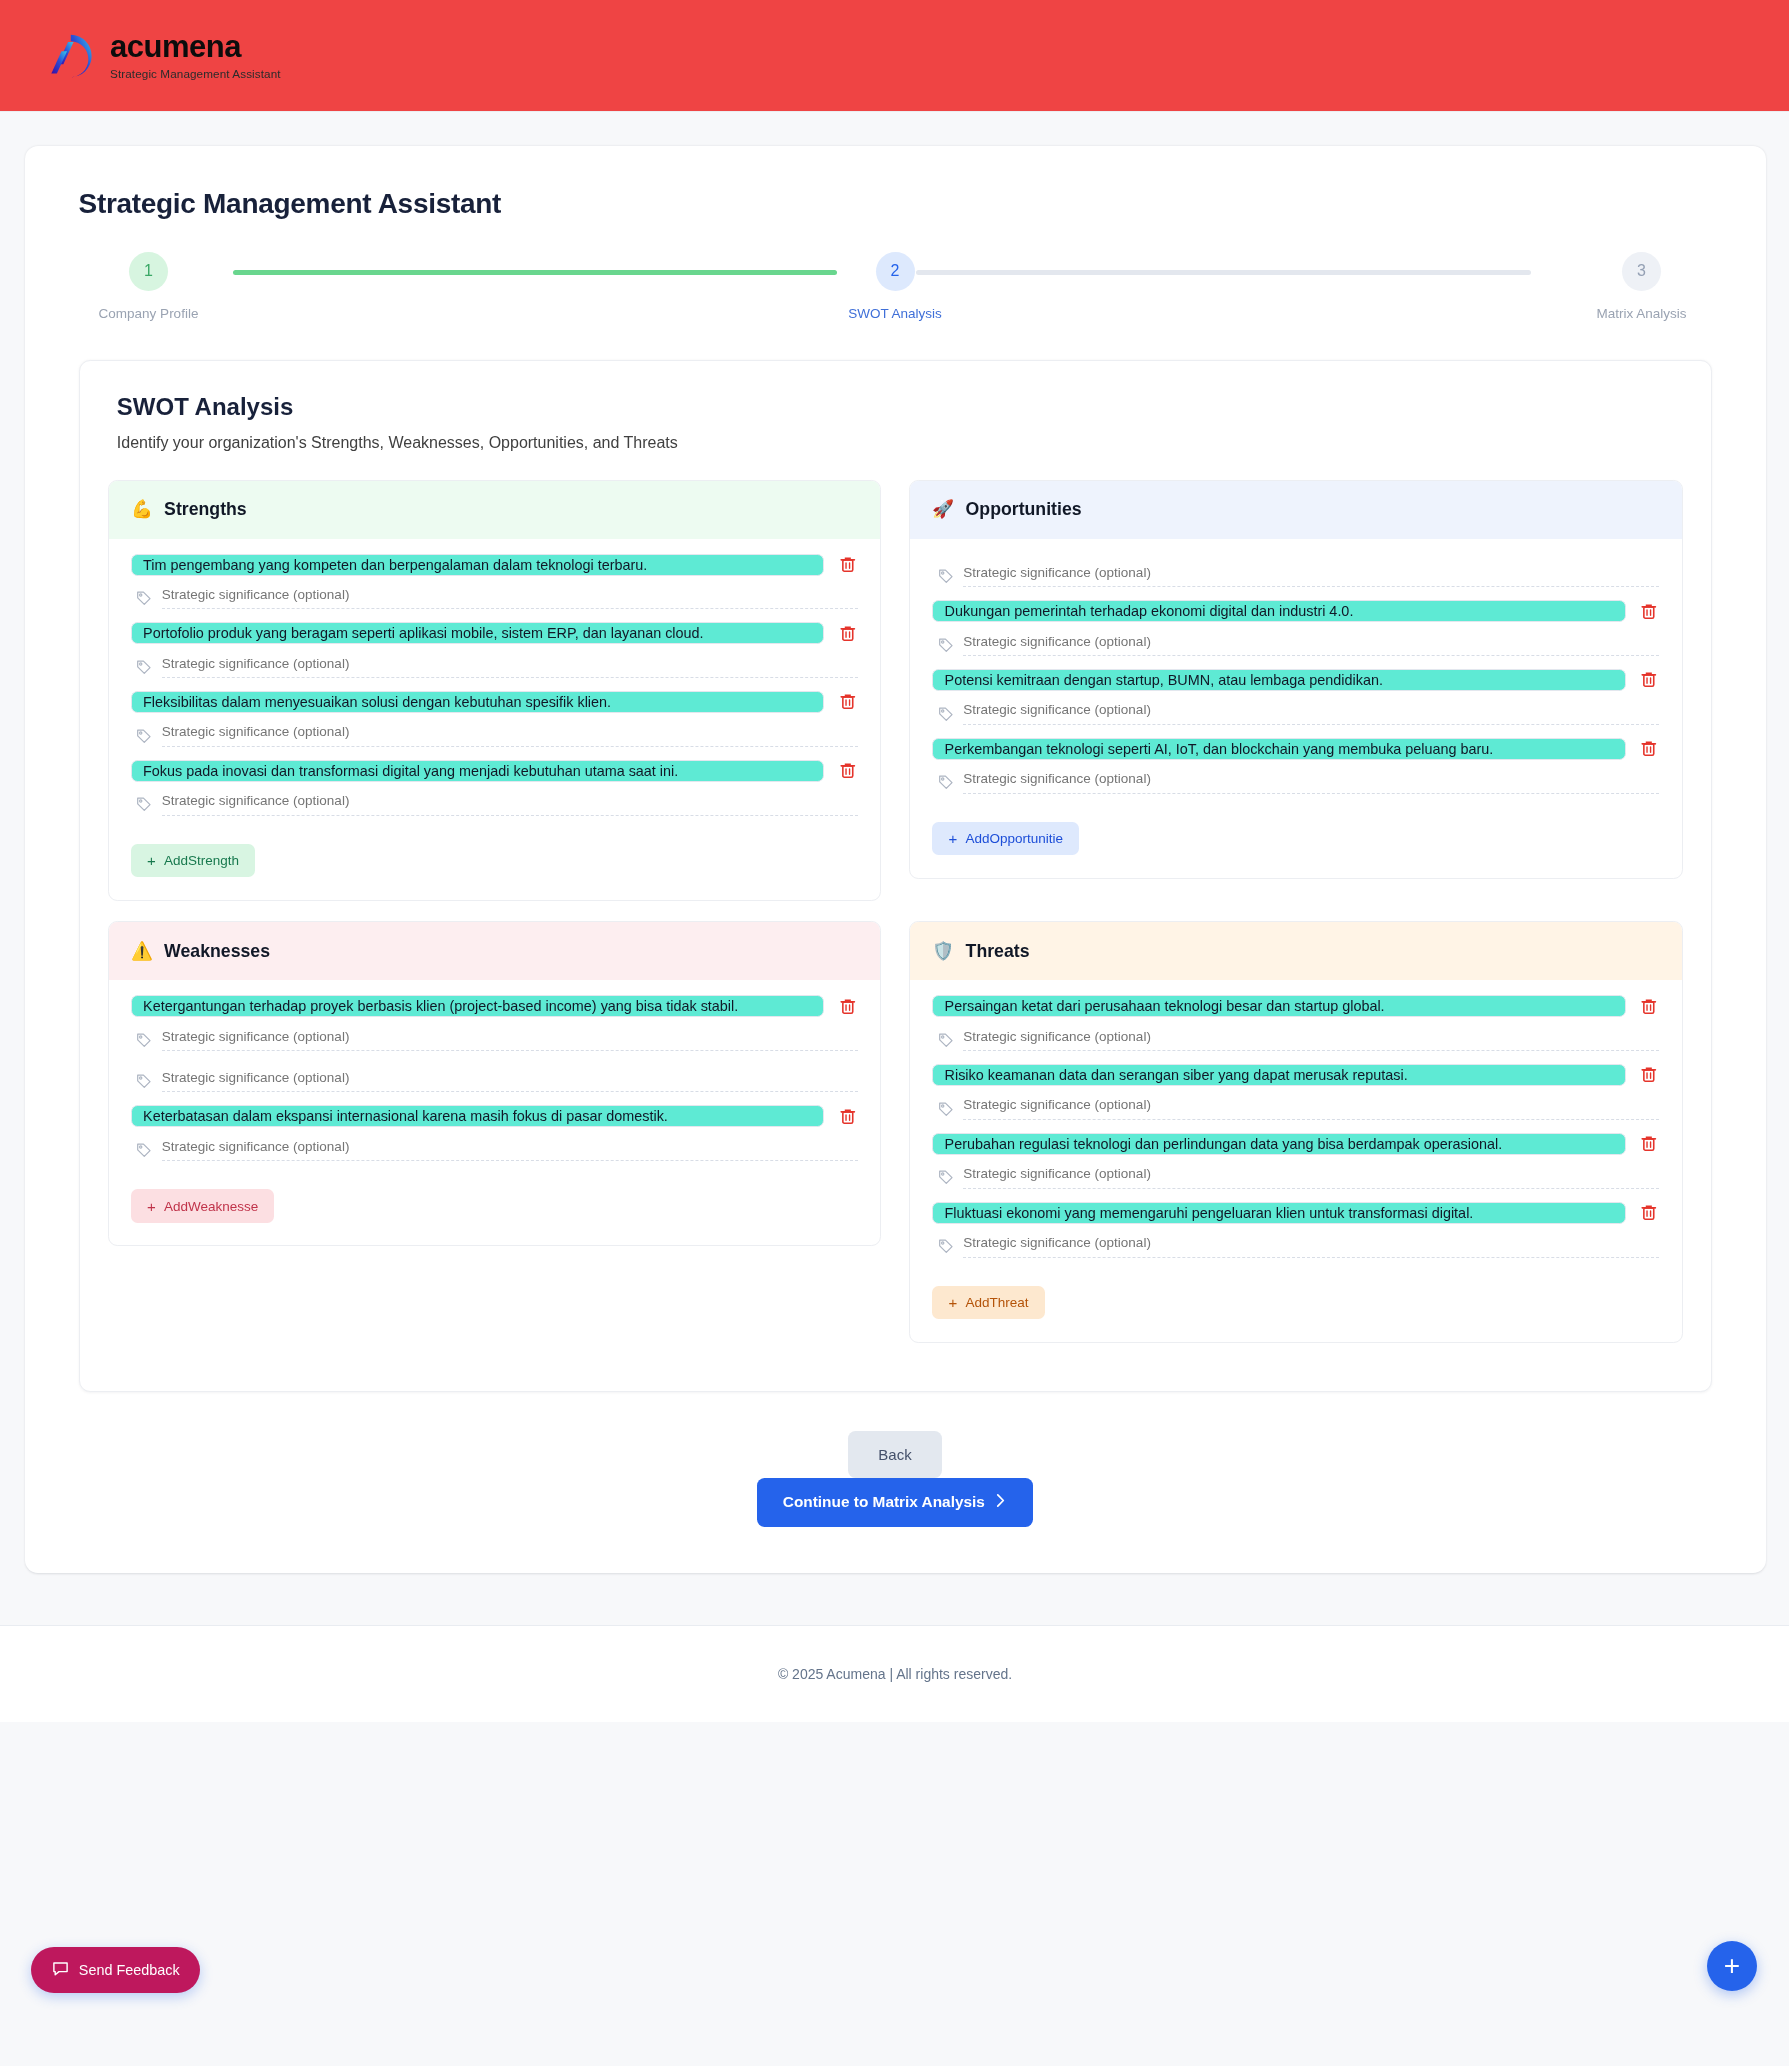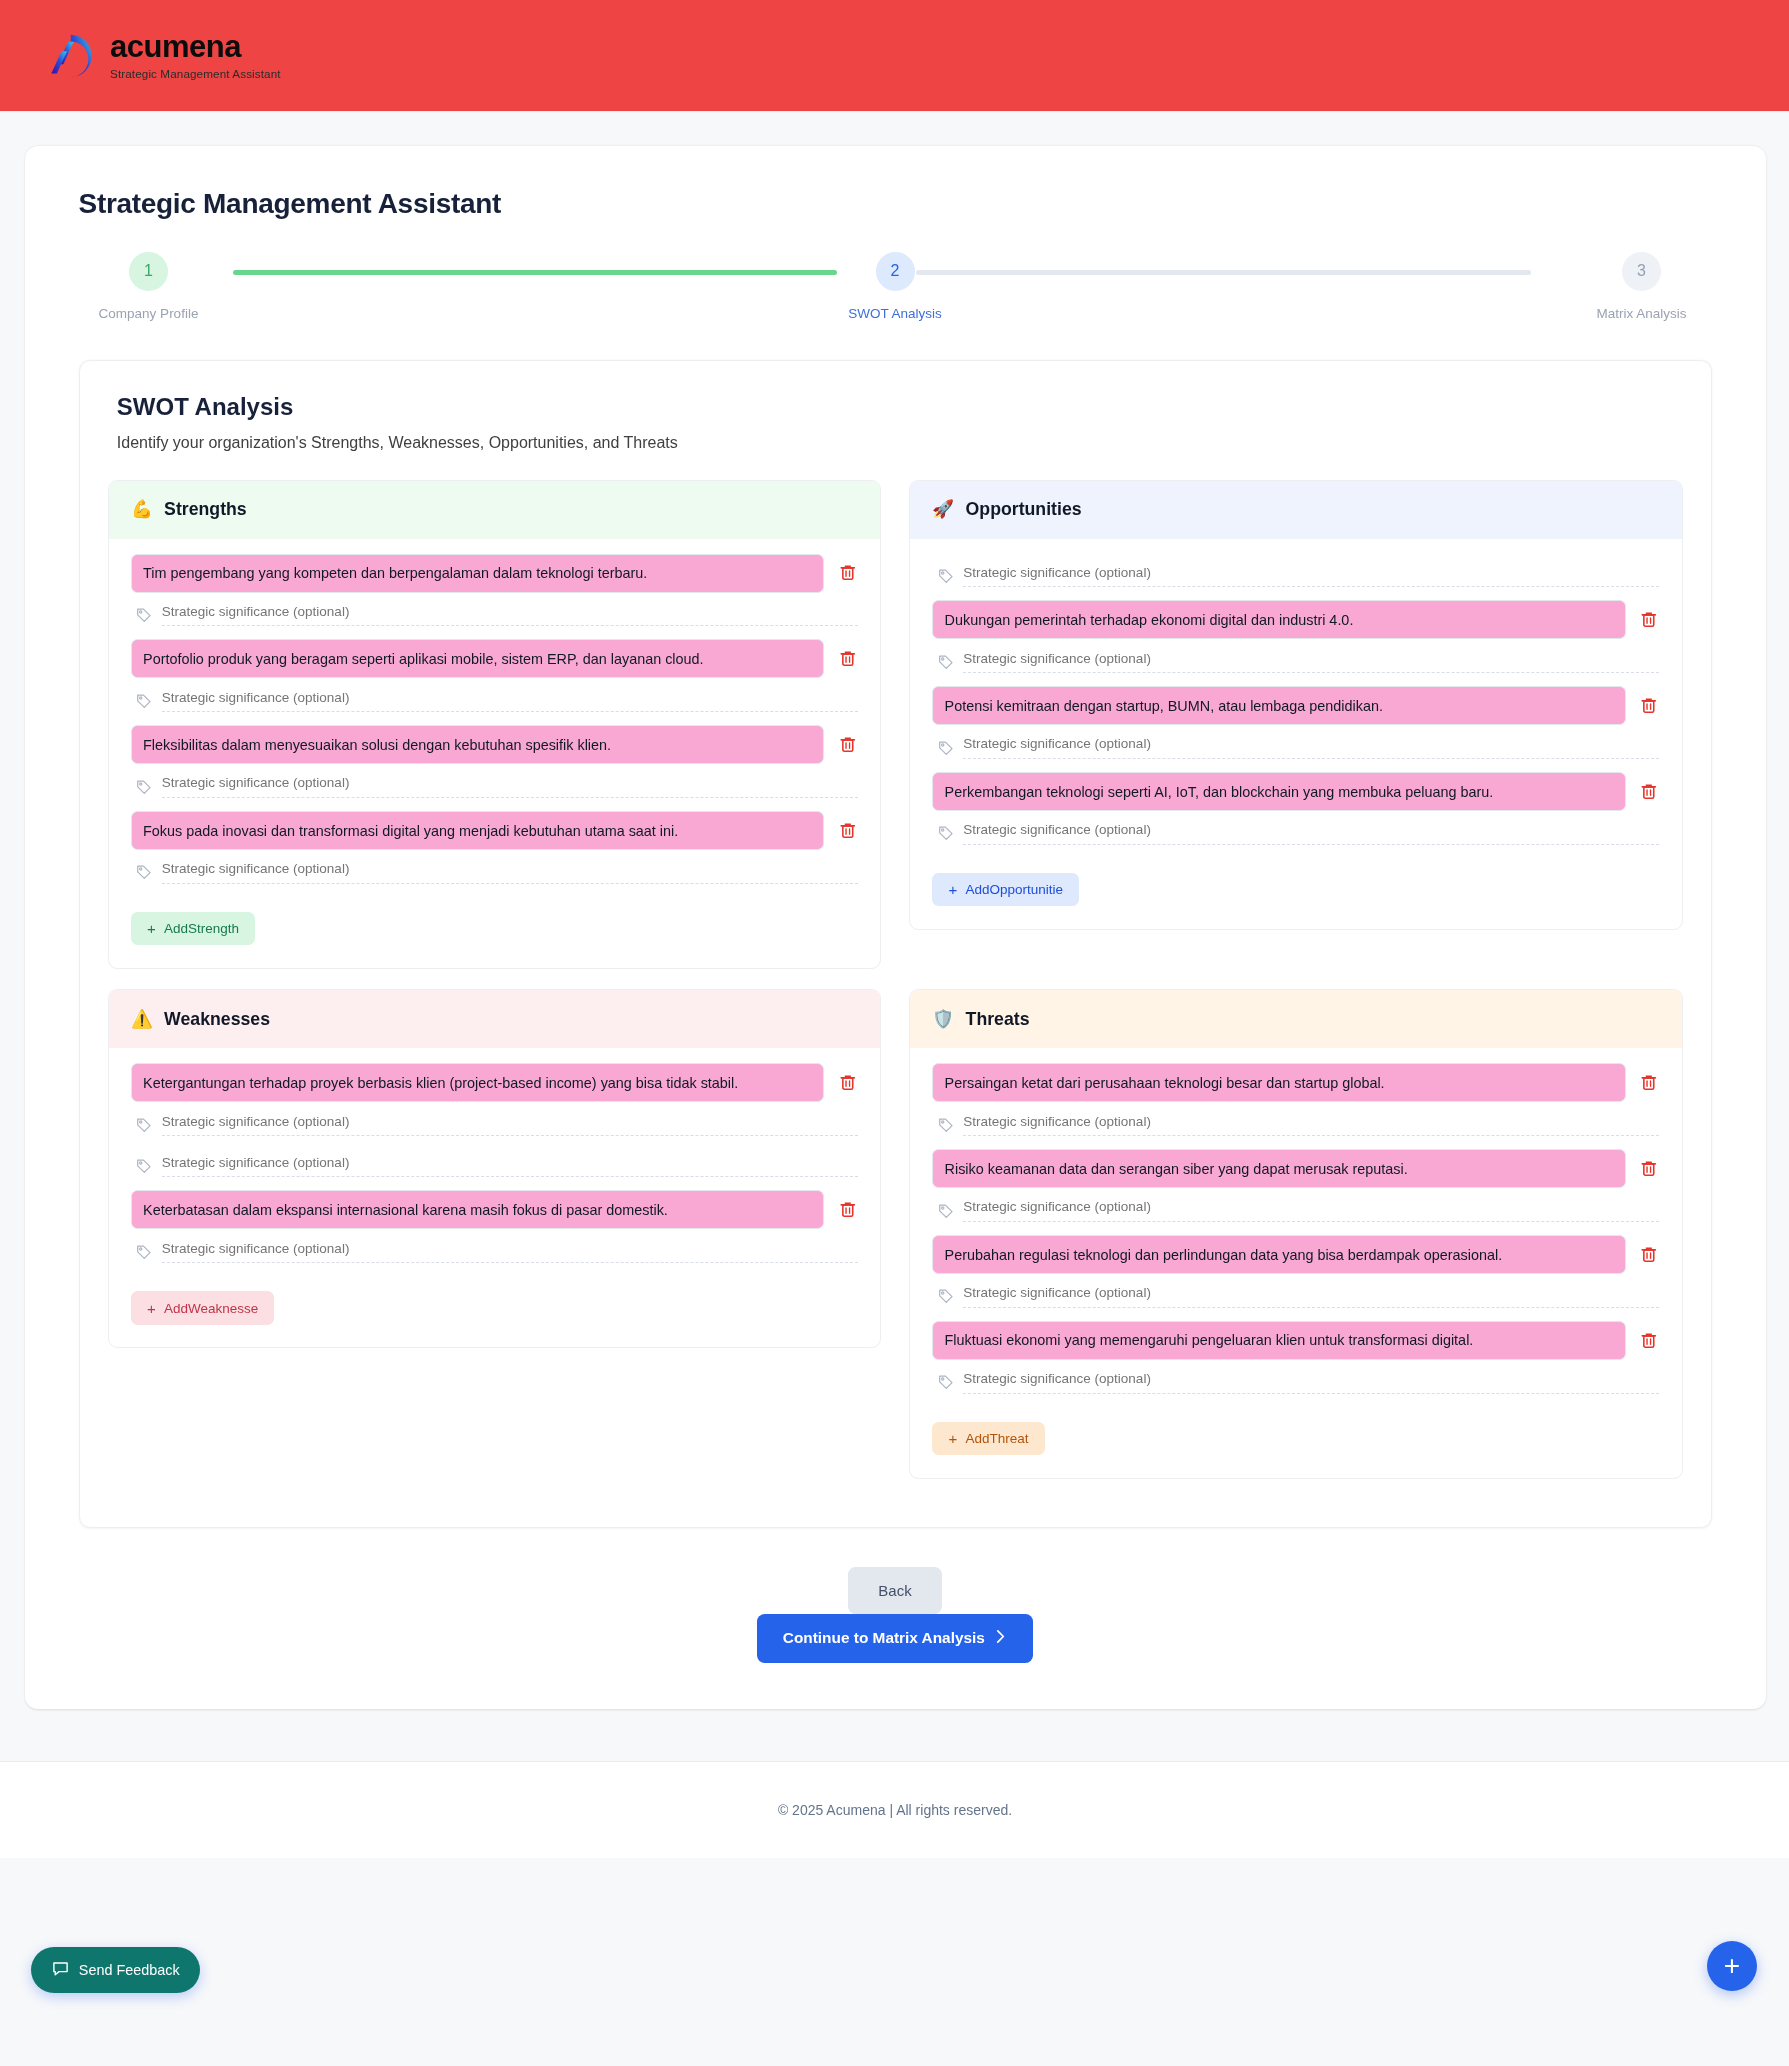--- a/index.html
+++ b/index.html
@@ -142,28 +142,28 @@
   .quad.strengths     .quad-head { background: #edfbf1; }
   .quad.opportunities .quad-head { background: #eef3fd; }
   .quad.weaknesses    .quad-head { background: #fdeef0; }
   .quad.threats       .quad-head { background: #fff4e6; }
 
   .item { margin-bottom: 5.6px; }
   .item-row { display: flex; align-items: center; gap: 13px; }
   .item-input {
     flex: 1 1 auto;
     min-width: 0;
-    height: 39px;
+    height: 22px;
     border: 0.9px solid #e3e7ee;
     border-radius: 6.5px;
     padding: 0 11.2px;
     font-size: 14.4px;
     font-family: inherit;
     color: #111827;
-    background: #f9a8d4;
+    background: #5eead4;
     overflow: hidden;
     white-space: nowrap;
     text-overflow: clip;
     display: flex;
     align-items: center;
   }
   .trash {
     flex: 0 0 auto;
     width: 20.5px; height: 20.5px;
     cursor: pointer;
@@ -240,21 +240,21 @@
     display: flex;
     align-items: center;
     justify-content: center;
   }
   .footer-text { font-size: 14px; color: #64748b; }
 
   .feedback-fab {
     position: absolute;
     left: 31px;
     bottom: 74px;
-    background: #0f766e;
+    background: #be185d;
     color: #fff;
     border: none;
     border-radius: 24px;
     padding: 13px 20.5px;
     font-size: 14.4px;
     font-family: inherit;
     display: inline-flex; align-items: center; gap: 10.3px;
     box-shadow: 0 3.7px 13px rgba(37,99,235,.3);
     cursor: pointer;
   }

